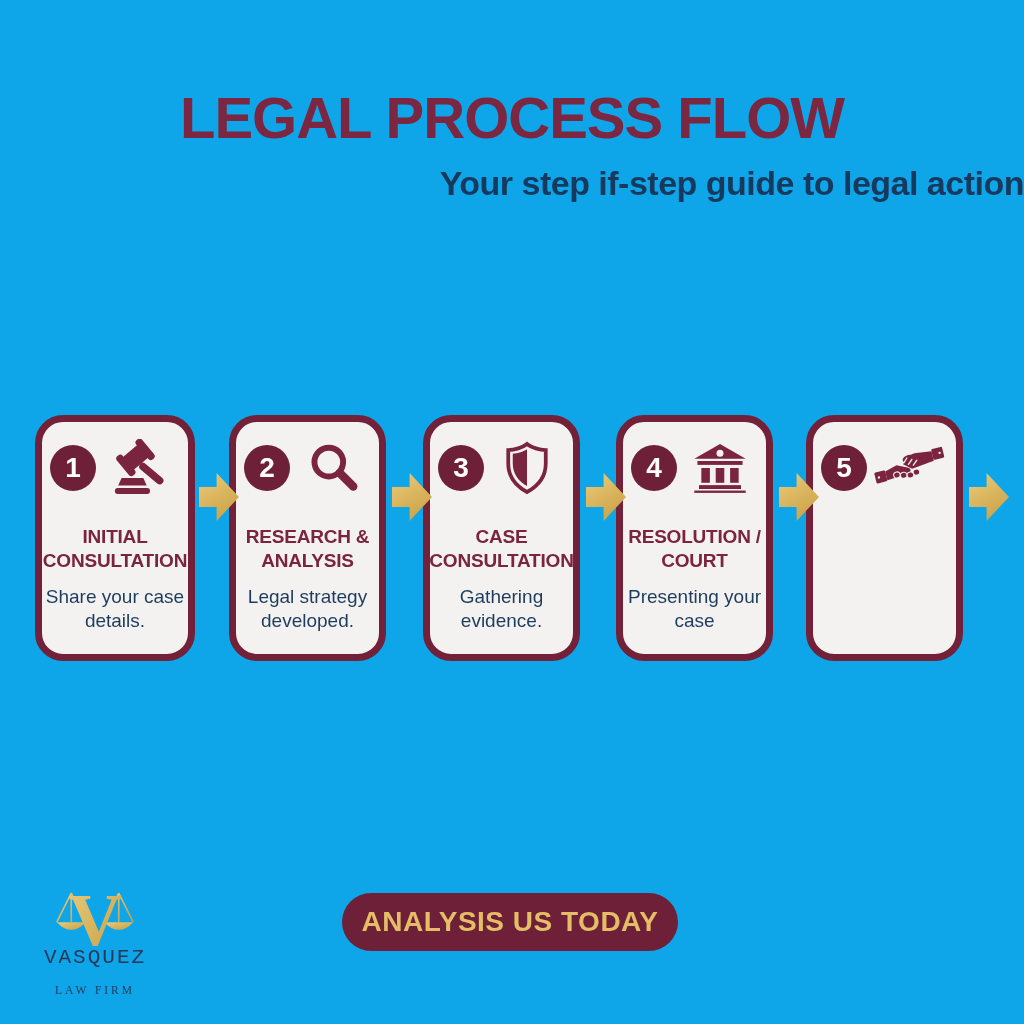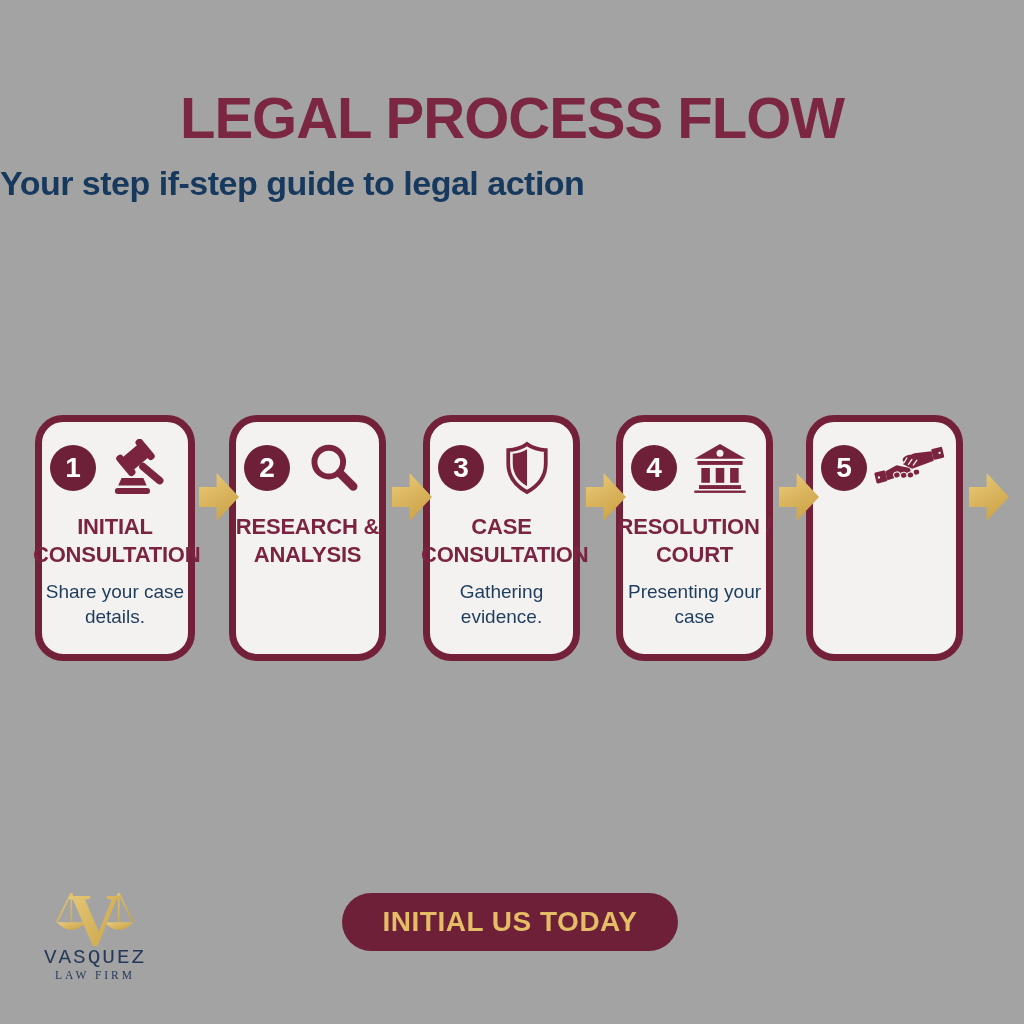--- a/index.html
+++ b/index.html
@@ -1,49 +1,49 @@
 <!DOCTYPE html>
 <html><head>
 <meta charset="utf-8">
 <style>
   html,body{margin:0;padding:0;background:#dddddd;}
   .canvas{
     position:relative;width:1024px;height:1024px;margin:0 auto;
-    background:#a3a3a3;overflow:hidden;
+    background:#0ea5e9;overflow:hidden;
     font-family:"Liberation Sans",sans-serif;
   }
   
   .title{
     position:absolute;top:88px;left:0;width:100%;
     text-align:center;font-size:58px;font-weight:bold;
     letter-spacing:-1px;color:#7c2742;line-height:1.05;
   }
   .subtitle{
     position:absolute;top:166px;left:0;width:100%;
-    text-align:left;font-size:34px;font-weight:bold;
+    text-align:right;font-size:34px;font-weight:bold;
     color:#17395d;line-height:1.05;letter-spacing:-0.5px;
   }
   
   .card{
     position:absolute;top:415px;width:157px;height:246px;
     box-sizing:border-box;background:#f3f2f0;
     border:7px solid #722138;border-radius:28px;
     text-align:center;
   }
   .c1{left:35px;width:160px}.c2{left:229px}.c3{left:423px}.c4{left:616px}.c5{left:806px}
   .card-head{display:flex;align-items:center;margin:17px 4px 0 8px;height:58px;}
   .num{
     flex:none;width:46px;height:46px;border-radius:50%;
     background:#6e2038;color:#ffffff;font-weight:bold;
     font-size:28px;line-height:46px;text-align:center;
   }
   .icon-wrap{flex:1;display:flex;justify-content:center;align-items:center;}
   .card-title{
-    margin:16px 0 0 -9px;width:calc(100% + 18px);
-    font-weight:bold;font-size:22px;line-height:1.28;
+    margin:28px 0 0 -9px;width:calc(100% + 18px);
+    font-weight:bold;font-size:19px;line-height:1.28;
     letter-spacing:-0.2px;color:#7b2441;
   }
   .card-desc{
     margin:11px 0 0 -8px;width:calc(100% + 16px);
     font-size:19px;line-height:1.3;color:#1e3c5e;
   }
   
   .arrow{
     position:absolute;top:471px;width:40px;height:52px;
     background:linear-gradient(150deg,#e9c876 10%,#caa044 90%);
@@ -59,21 +59,21 @@
     text-align:center;line-height:58px;cursor:pointer;padding:0;
   }
   
   .logo{position:absolute;left:28px;top:886px;width:134px;text-align:center;}
   .logo svg{display:block;margin:0 auto;}
   .logo-name{
     margin-top:-4px;font-family:Liberation Mono, monospace;
     font-size:21px;letter-spacing:2px;color:#27395a;font-weight:normal;
   }
   .logo-tag{
-    margin-top:0;font-family:"Liberation Serif",serif;
+    margin-top:15px;font-family:"Liberation Serif",serif;
     font-size:11.5px;letter-spacing:3px;color:#27395a;
   }
   .maroon{fill:#7b2440;}
   .maroon-stroke{stroke:#7b2440;fill:none;}
 </style>
 </head>
 <body>
 
 <div class="canvas">
 
@@ -106,20 +106,21 @@
     <div class="card-head">
       <div class="num">2</div>
       <div class="icon-wrap">
         <svg width="54" height="54" viewBox="0 0 64 64">
           <circle class="maroon-stroke" cx="27" cy="25" r="17" stroke-width="7"></circle>
           <line x1="40" y1="38" x2="56" y2="54" stroke="#7b2440" stroke-width="10" stroke-linecap="round"></line>
         </svg>
       </div>
     </div>
     <div class="card-title">RESEARCH &amp; ANALYSIS</div>
+    <div class="card-desc">Legal strategy developed.</div>
   </div>
 
   <div class="card c3">
     <div class="card-head">
       <div class="num">3</div>
       <div class="icon-wrap">
         <svg width="48" height="56" viewBox="0 0 64 72">
           <path class="maroon-stroke" stroke-width="5" d="M32,4 C26,9 15,12 7,12 L7,30 C7,49 19,61 32,68 C45,61 57,49 57,30 L57,12 C49,12 38,9 32,4 Z"></path>
           <path class="maroon" d="M32,11 C28,14 20,16.5 13,17 L13,30 C13,44 21,54 32,60 Z"></path>
         </svg>
@@ -176,21 +177,21 @@
       </div>
     </div>
   </div>
 
   <div class="arrow a1"></div>
   <div class="arrow a2"></div>
   <div class="arrow a3"></div>
   <div class="arrow a4"></div>
   <div class="arrow a5"></div>
 
-  <button class="cta">INITIAL US TODAY</button>
+  <button class="cta">ANALYSIS US TODAY</button>
 
   <div class="logo">
     <svg width="106" height="64" viewBox="0 0 100 62">
       <defs>
         <linearGradient id="goldgrad" x1="0" y1="0" x2="1" y2="1">
           <stop offset="0" stop-color="#e8cc80"></stop>
           <stop offset="1" stop-color="#c79e3e"></stop>
         </linearGradient>
       </defs>
       <g stroke="url(#goldgrad)" stroke-width="1.6" fill="none">

